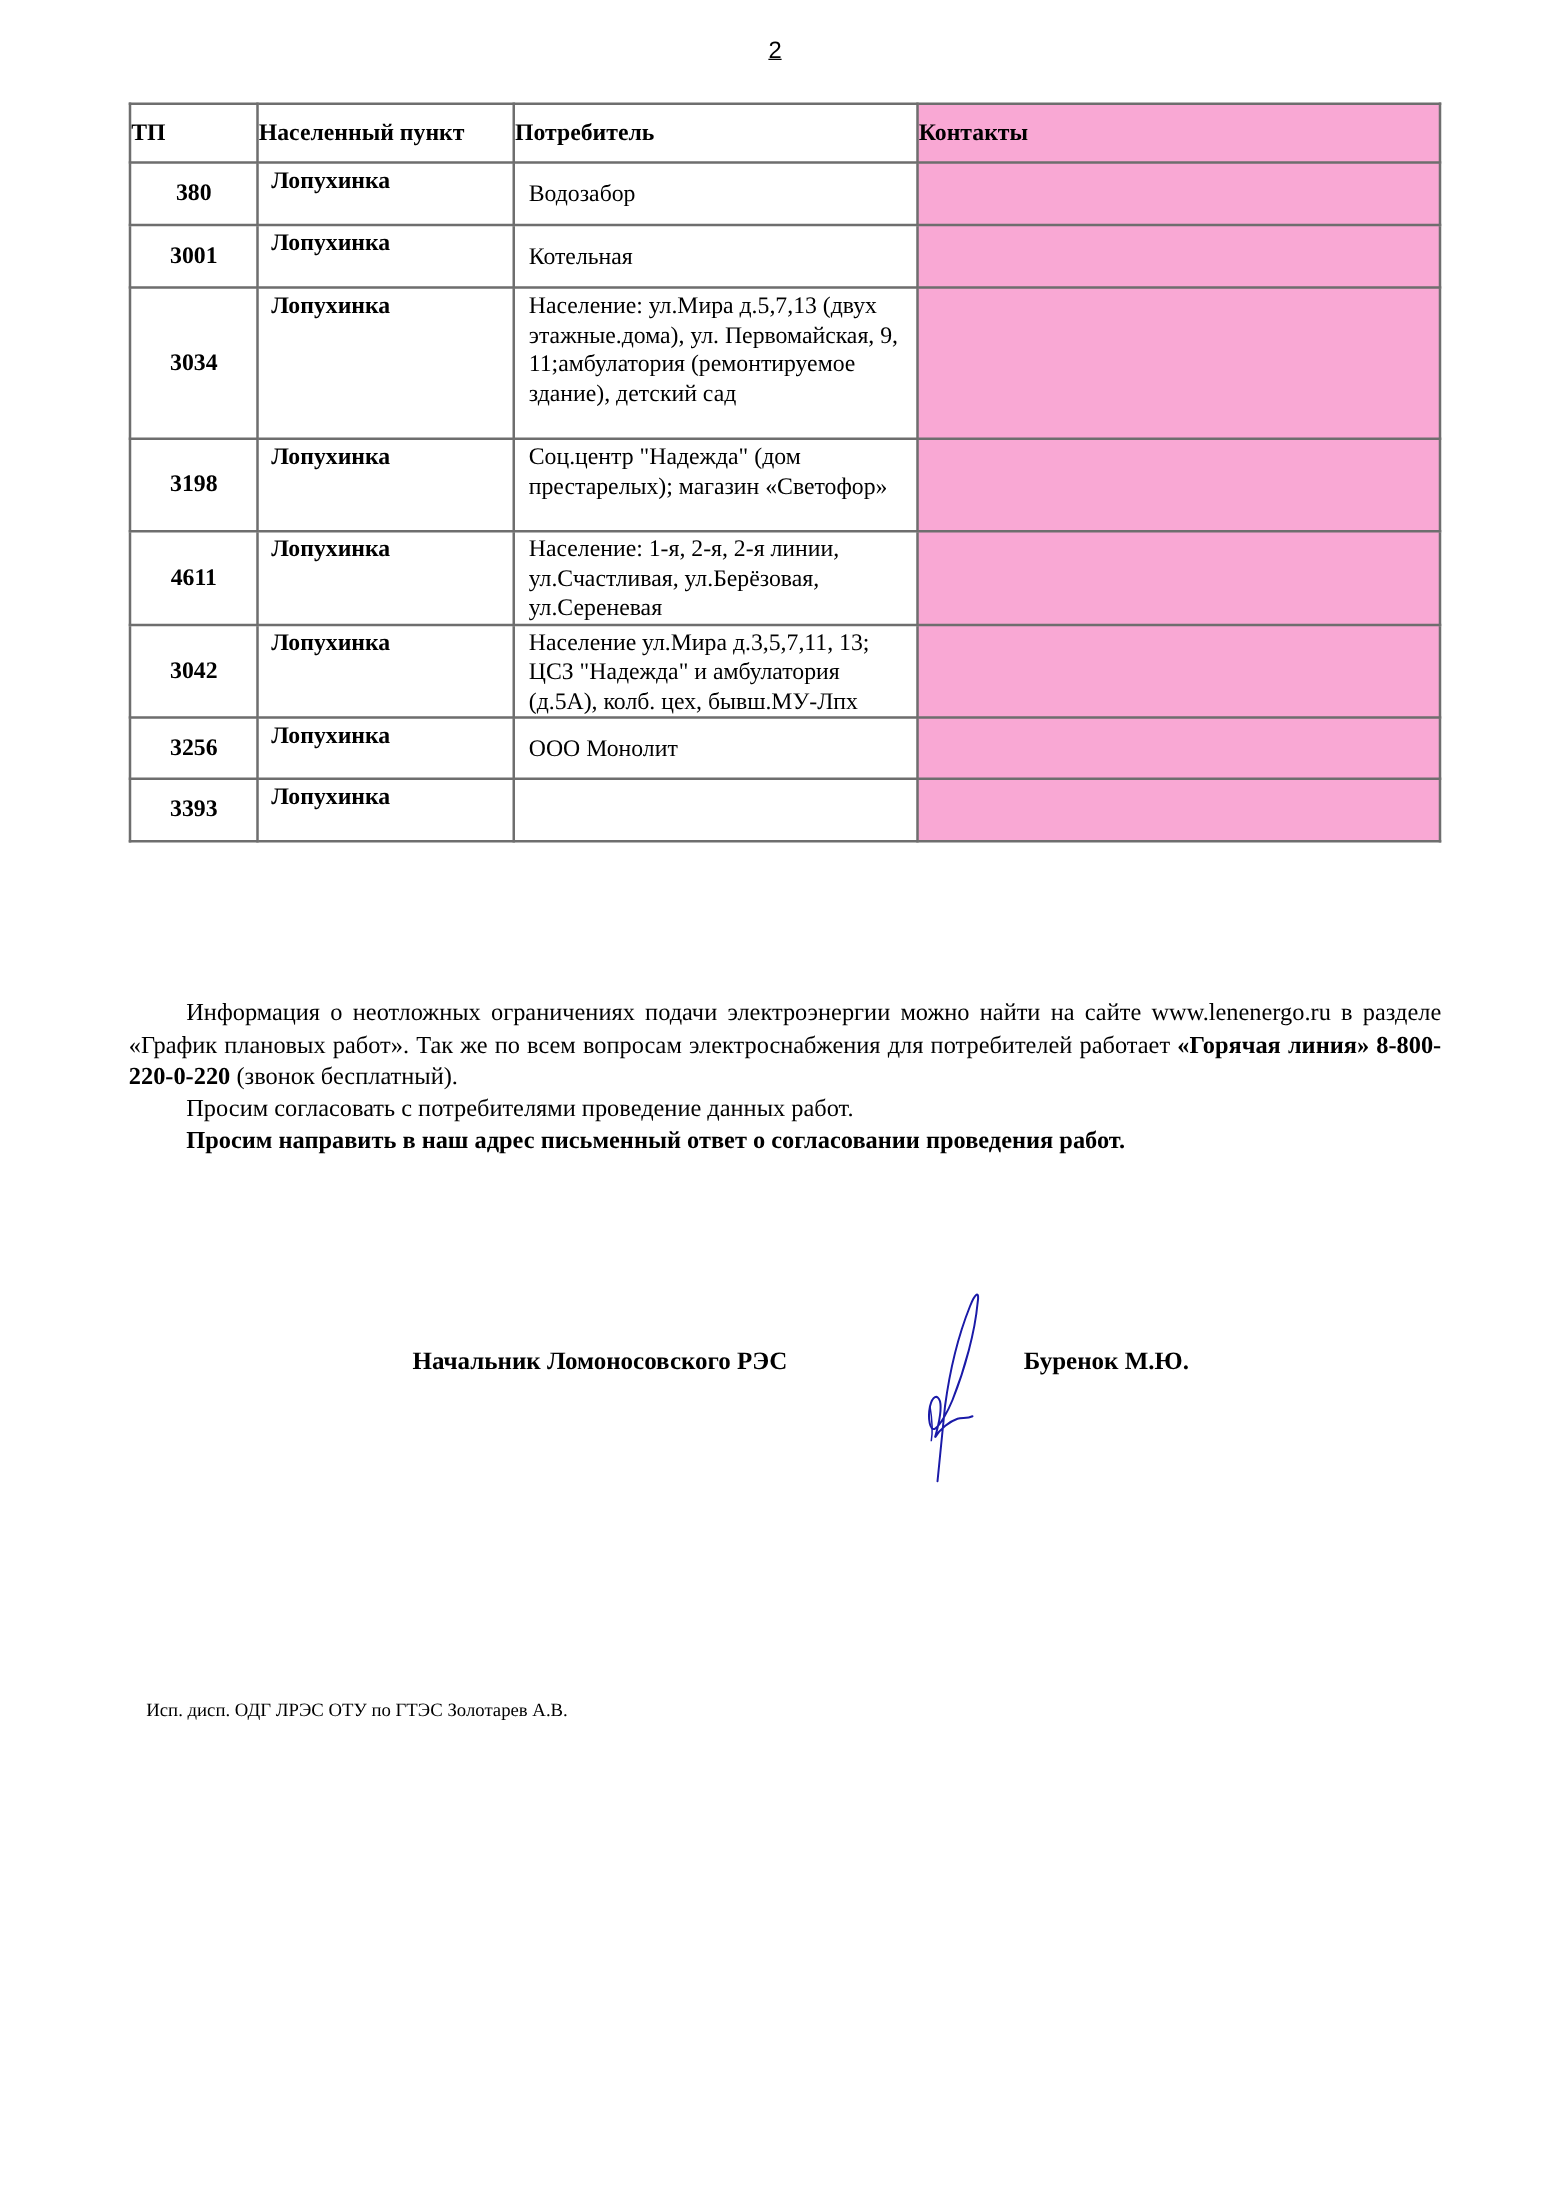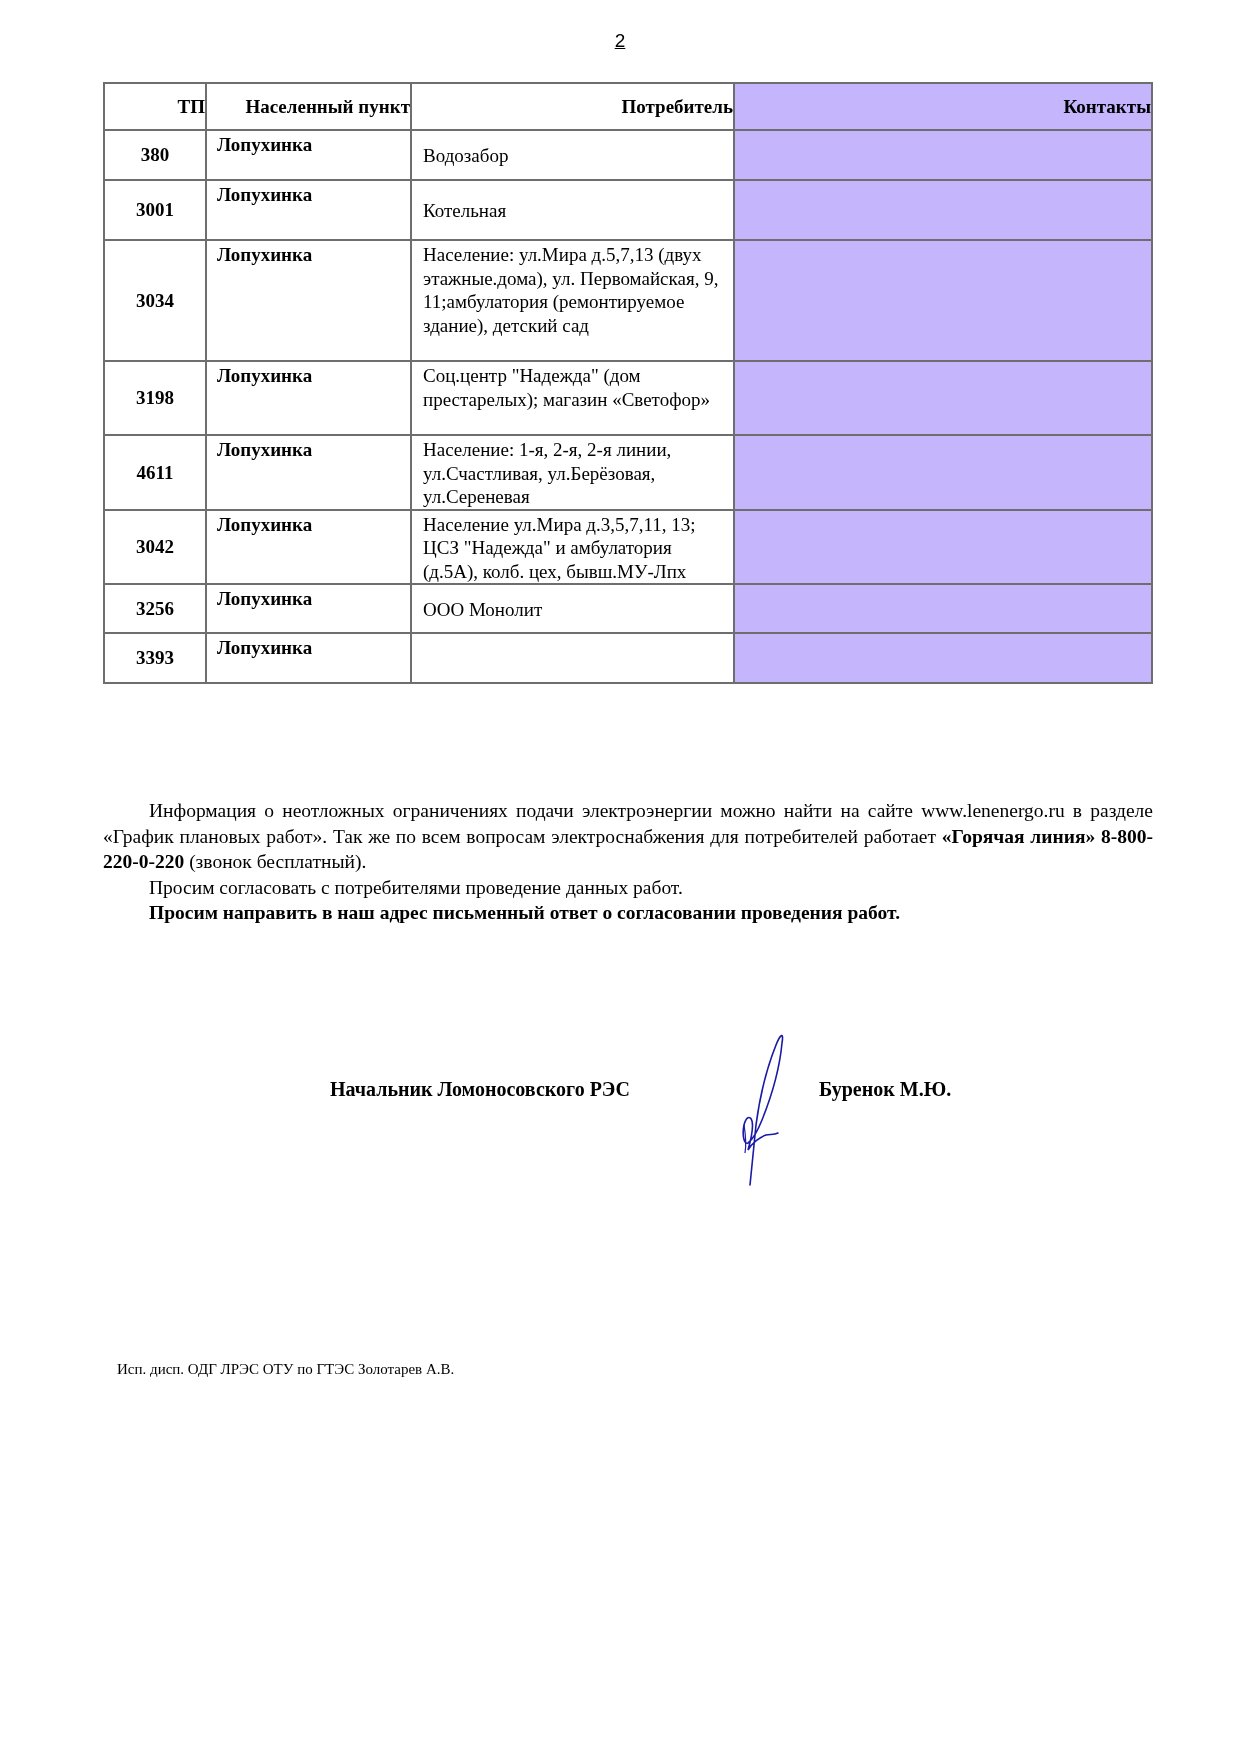--- a/index.html
+++ b/index.html
@@ -13,26 +13,26 @@
     }
     .page-number span { text-decoration: underline; }
     table.grid {
       position: absolute; left: 103px; top: 82px; width: 1050px;
       border-collapse: collapse; table-layout: fixed;
     }
     table.grid td, table.grid th {
       border: 2px solid #6e6e6e; padding: 0; vertical-align: middle;
       font-size: 19px; line-height: 23.5px;
     }
-    table.grid th { font-weight: bold; text-align: right; height: 45px; }
+    table.grid th { font-weight: bold; text-align: left; height: 45px; }
     .col-tp { width: 102px; }
     .col-place { width: 205px; }
     .col-consumer { width: 323px; }
     .col-contacts { width: auto; }
-    .yellow { background: #c4b5fd; }
+    .yellow { background: #f9a8d4; }
     td.tp { text-align: center; font-weight: bold; }
     td.place { vertical-align: top !important; font-weight: bold; padding: 2px 10px 0 10px !important; }
     td.consumer { padding: 2px 10px 0 11px !important; }
     td.consumer.vcenter { vertical-align: middle; }
     td.consumer.vtop { vertical-align: top; }
     .body-text {
       position: absolute; left: 103px; top: 798px; width: 1050px;
       font-size: 19.5px; line-height: 25.5px; text-align: justify;
     }
     .body-text p { margin: 0; text-indent: 46px; }
@@ -68,21 +68,21 @@
       <th class="yellow">Контакты</th>
     </tr>
   </thead>
   <tbody>
     <tr style="height:50px">
       <td class="tp">380</td>
       <td class="place">Лопухинка</td>
       <td class="consumer vcenter">Водозабор</td>
       <td class="yellow"></td>
     </tr>
-    <tr style="height:60px">
+    <tr style="height:50px">
       <td class="tp">3001</td>
       <td class="place">Лопухинка</td>
       <td class="consumer vcenter">Котельная</td>
       <td class="yellow"></td>
     </tr>
     <tr style="height:121px">
       <td class="tp">3034</td>
       <td class="place">Лопухинка</td>
       <td class="consumer vtop">Население: ул.Мира д.5,7,13 (двух этажные.дома), ул. Первомайская, 9, 11;амбулатория (ремонтируемое здание), детский сад</td>
       <td class="yellow"></td>

